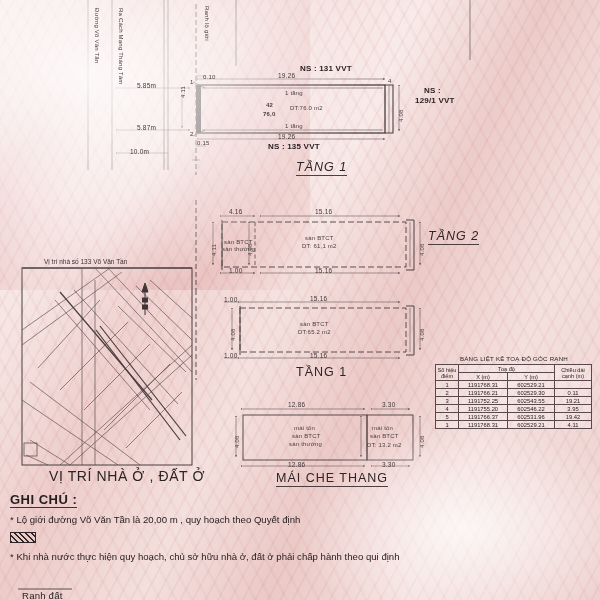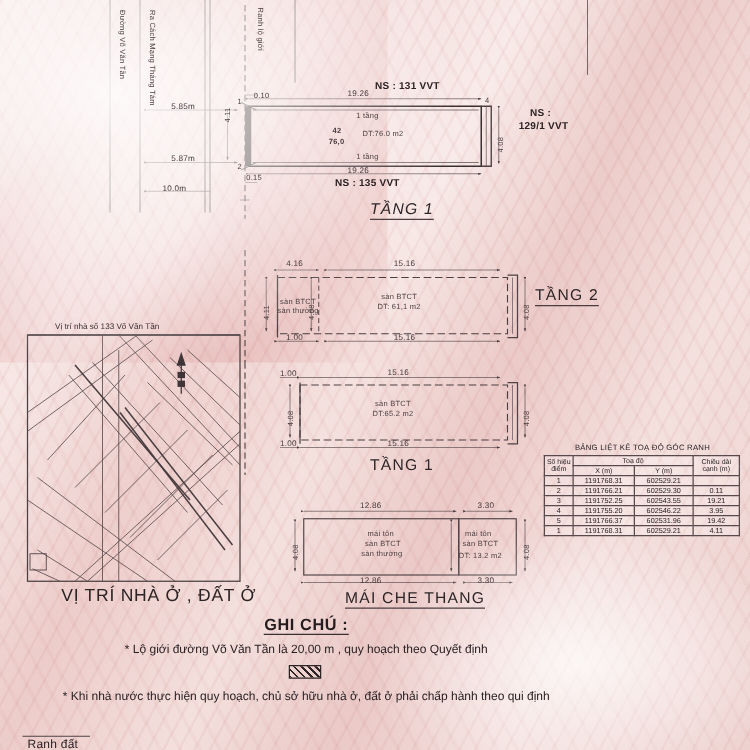--- a/index.html
+++ b/index.html
@@ -69,21 +69,21 @@
   }
   .dim{font-size:6.5px;color:#43383a;}
   .dim-s{font-size:6px;color:#4a3d3f;}
   .ns{font-size:8px;font-weight:bold;color:#2c2224;}
   .ttl{font-size:12.5px;color:#2d2527;letter-spacing:1px;}
   .ttl u{text-decoration:none;border-bottom:1.2px solid #4a3e40;padding-bottom:1px;}
   .inner{font-size:6px;color:#4b3e40;line-height:1.35;text-align:center;}
   .vert{transform-origin:0 0;font-size:6px;color:#4b3e40;}
 
   
-  #notes{position:absolute;left:10px;top:492px;width:470px;color:#241c1e;text-align:center;}
+  #notes{position:absolute;left:10px;top:492px;width:470px;color:#241c1e;}
   #notes .hd{font-size:13px;letter-spacing:.5px;font-weight:600;}
   #notes .hd u{text-decoration:none;border-bottom:1.2px solid #3a2f31;}
   #notes p{margin:0 0 5px 0;font-size:9.6px;line-height:1.35;color:#2a2123;}
   .hatch{
     display:inline-block;width:24px;height:9px;vertical-align:-1px;
     background:repeating-linear-gradient(45deg,#2e2527 0 1.3px,transparent 1.3px 4px);
     border:1px solid #2e2527;margin-right:3px;
   }
   
   #coordtbl{
@@ -284,21 +284,21 @@
 <div class="lbl dim" style="left:315px;top:208px;">15.16</div>
 <div class="lbl dim" style="left:229px;top:267px;">1.00</div>
 <div class="lbl dim" style="left:315px;top:267px;">15.16</div>
 <div class="lbl dim-s vert" style="left:211px;top:256px;transform:rotate(-90deg);">4.11</div>
 <div class="lbl dim-s vert" style="left:247px;top:256px;transform:rotate(-90deg);">4.08</div>
 <div class="lbl dim-s vert" style="left:419px;top:256px;transform:rotate(-90deg);">4.08</div>
 <div class="lbl inner" style="left:224px;top:238px;">sàn BTCT</div>
 <div class="lbl inner" style="left:222px;top:245px;">sàn thường</div>
 <div class="lbl inner" style="left:305px;top:234px;">sàn BTCT</div>
 <div class="lbl inner" style="left:302px;top:242px;">DT: 61,1 m2</div>
-<div class="lbl ttl" style="left:428px;top:229px;"><u>TẦNG 2</u></div>
+<div class="lbl ttl" style="left:428px;top:229px;font-style:italic;"><u>TẦNG 2</u></div>
 
 <div class="lbl dim" style="left:224px;top:296px;">1.00</div>
 <div class="lbl dim" style="left:310px;top:295px;">15.16</div>
 <div class="lbl dim" style="left:224px;top:352px;">1.00</div>
 <div class="lbl dim" style="left:310px;top:352px;">15.16</div>
 <div class="lbl dim-s vert" style="left:230px;top:341px;transform:rotate(-90deg);">4.08</div>
 <div class="lbl dim-s vert" style="left:419px;top:341px;transform:rotate(-90deg);">4.08</div>
 <div class="lbl inner" style="left:300px;top:320px;">sàn BTCT</div>
 <div class="lbl inner" style="left:298px;top:328px;">DT:65.2 m2</div>
 <div class="lbl ttl" style="left:296px;top:365px;">TẦNG 1</div>

